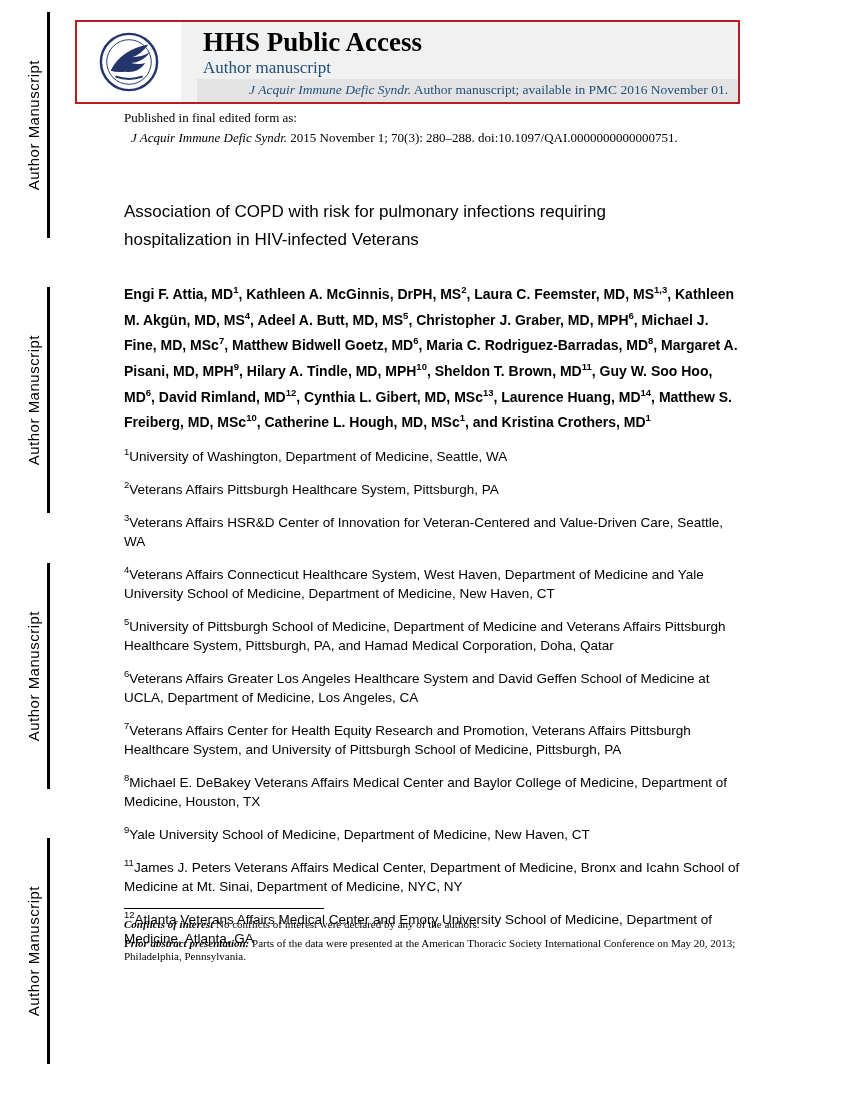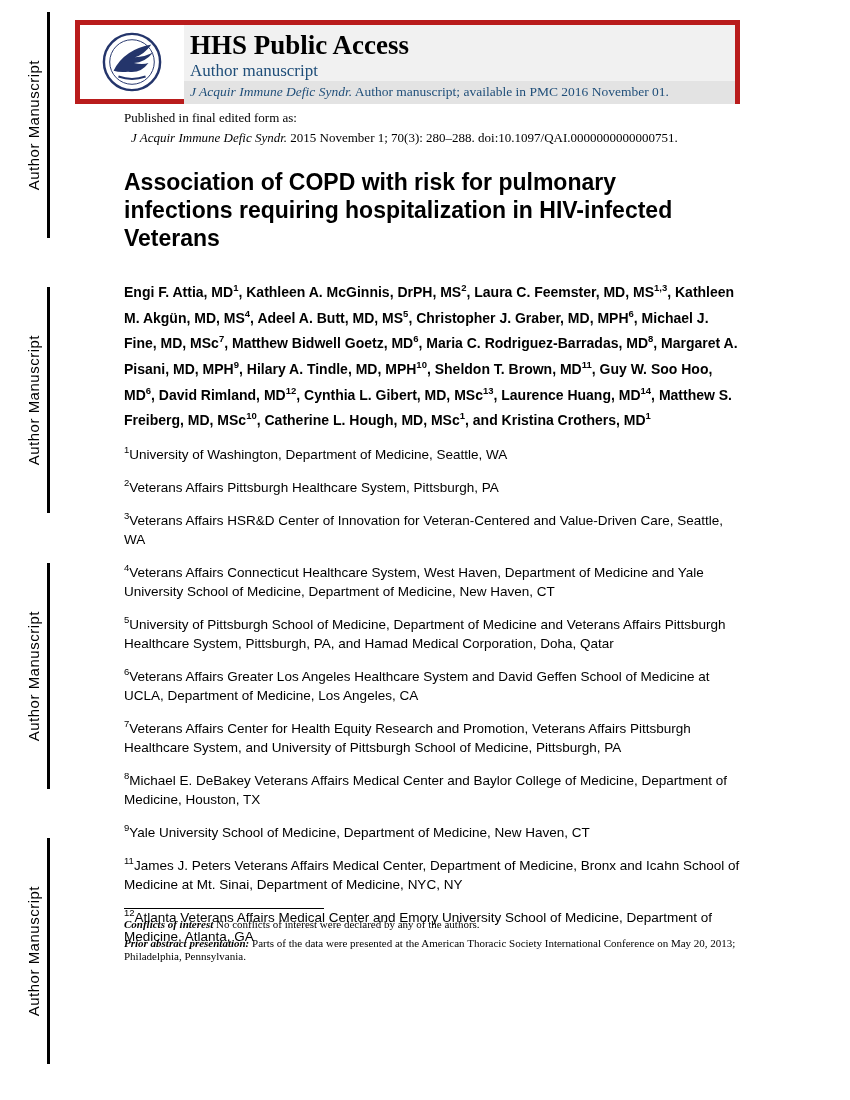--- a/index.html
+++ b/index.html
@@ -10,35 +10,35 @@
   
   .sidebar { position:absolute; left:24px; top:12px; height:1052px; width:26px;
              display:flex; flex-direction:column; justify-content:space-between; }
   .sidebar-block { height:226px; border-right:3px solid #000;
                    display:flex; align-items:center; justify-content:flex-end; padding-right:5px; }
   .sidebar-block span { writing-mode:vertical-rl; transform:rotate(180deg);
                         font-size:15px; color:#000; white-space:nowrap; letter-spacing:0.5px; }
 
   
   .header-box { position:absolute; left:75px; top:20px; width:665px; height:84px;
-                background:#f1f1f1; border:5px solid #b91c1c; display:flex; }
+                background:#f1f1f1; border:2px solid #b91c1c; display:flex;gap:16px; }
   .logo-cell { width:104px; background:#fff; display:flex; align-items:center; justify-content:center; }
   .header-text { flex:1; display:flex; flex-direction:column; padding:5px 10px 0 6px; }
   .header-title { font-family:"Liberation Serif",serif; font-weight:bold; font-size:27px; color:#000; line-height:30px; }
   .header-sub { font-family:"Liberation Serif",serif; font-size:17px; color:#1f4e79; margin-top:1px; }
   .header-journal { font-family:"Liberation Serif",serif; font-size:13.5px; color:#1f4e79;
-                    background:#e3e3e3; margin:auto -10px 0 -6px; padding:3px 10px 4px 6px; }
+                    background:#e3e3e3; margin:auto -10px 0 -6px; padding:3px 10px 4px 6px;text-align:right; }
   .italic { font-style:italic; }
 
   
   .content { position:absolute; left:124px; top:110px; width:616px; }
   .published-label { font-family:"Liberation Serif",serif; font-size:13px; color:#000; }
   .published-cite { font-family:"Liberation Serif",serif; font-size:13px; color:#000; margin:4px 0 8px 7px; }
 
-  .article-title { margin-top:22px; width:580px; font-size:23px; font-weight:bold;
+  .article-title { margin-top:52px; width:580px; font-size:17px; font-weight:normal;
                    line-height:28px; color:#000; }
 
   .author-list { margin-top:25px; font-size:14px; font-weight:bold; line-height:22px; color:#000; }
   .author-list sup { font-size:9.5px; font-weight:bold; }
 
   .affiliations { margin-top:3px; }
   .affiliation { font-size:13.5px; line-height:19px; margin-top:9.5px; color:#000; }
   .affiliation sup { font-size:9.5px; }
 
   

